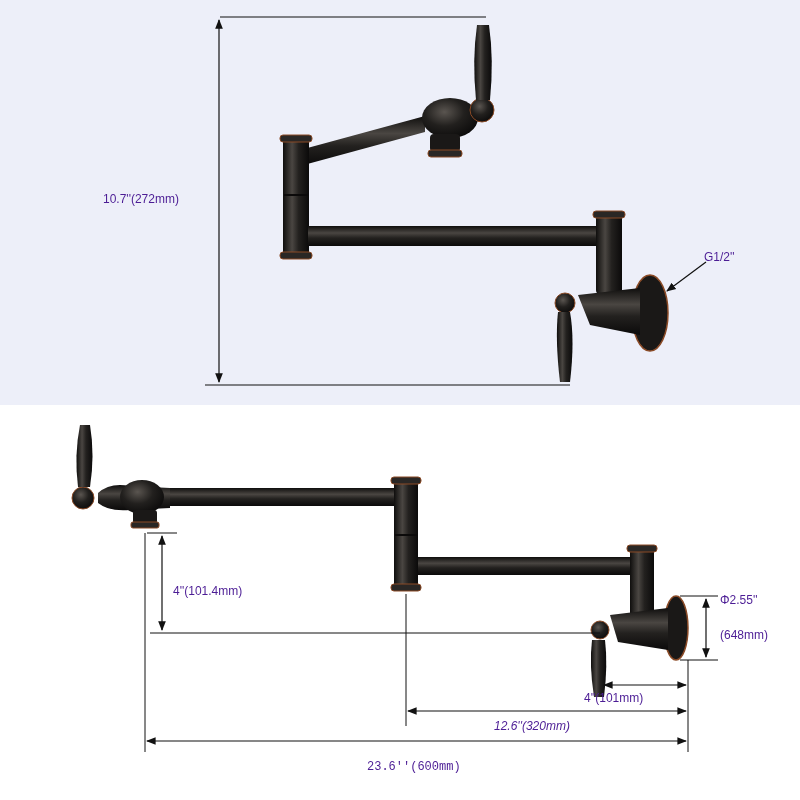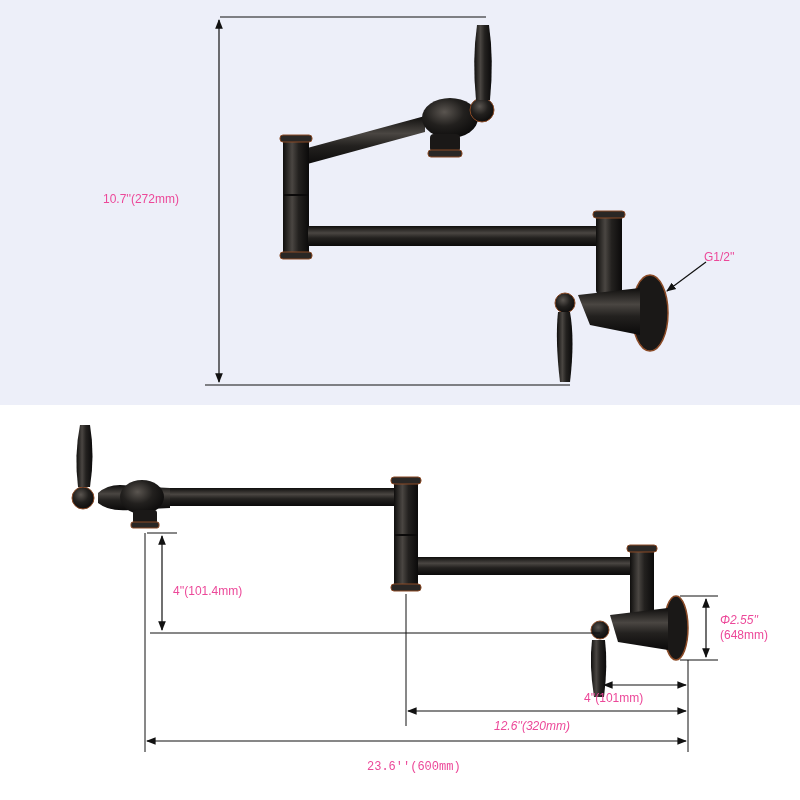--- a/index.html
+++ b/index.html
@@ -1,20 +1,20 @@
 <!DOCTYPE html>
 <html><head>
   <meta charset="utf-8">
   <style>
     html, body { margin: 0; padding: 0; }
     body { width: 800px; height: 800px; position: relative; overflow: hidden; background: #ffffff; font-family: "Liberation Sans", sans-serif; }
     .panel-top { position: absolute; left: 0; top: 0; width: 800px; height: 405px; background: #edeff9; }
     .panel-bottom { position: absolute; left: 0; top: 405px; width: 800px; height: 395px; background: #ffffff; }
     svg { position: absolute; left: 0; top: 0; }
-    .lbl { position: absolute; font-size: 12px; color: #ec4899; white-space: nowrap; line-height: 14px; text-align: center; }
+    .lbl { position: absolute; font-size: 12px; color: #4c1d95; white-space: nowrap; line-height: 14px; text-align: center; }
   </style>
 </head>
 <body>
 
 <div class="panel-top"></div>
 <div class="panel-bottom"></div>
 
 <svg width="800" height="800" viewBox="0 0 800 800">
   <defs>
     <linearGradient id="pipeH" x1="0" y1="0" x2="0" y2="1">
@@ -123,17 +123,17 @@
 
     <line x1="408" y1="711" x2="686" y2="711" stroke="#111" stroke-width="1.2" marker-start="url(#arr)" marker-end="url(#arr)"></line>
 
     <line x1="147" y1="741" x2="686" y2="741" stroke="#111" stroke-width="1.2" marker-start="url(#arr)" marker-end="url(#arr)"></line>
   </g>
 </svg>
 
 <div class="lbl" style="left:103px;top:192px;">10.7''(272mm)</div>
 <div class="lbl" style="left:704px;top:250px;">G1/2''</div>
 <div class="lbl" style="left:173px;top:584px;">4''(101.4mm)</div>
-<div class="lbl" style="left:720px;top:613px;font-style:italic;">Φ2.55''</div>
+<div class="lbl" style="left:720px;top:593px;">Φ2.55''</div>
 <div class="lbl" style="left:720px;top:628px;">(648mm)</div>
 <div class="lbl" style="left:584px;top:691px;">4''(101mm)</div>
 <div class="lbl" style="left:494px;top:719px;font-style:italic;">12.6''(320mm)</div>
 <div class="lbl" style="left:367px;top:760px;font-family:Liberation Mono, monospace;">23.6''(600mm)</div>
 
 </body></html>

